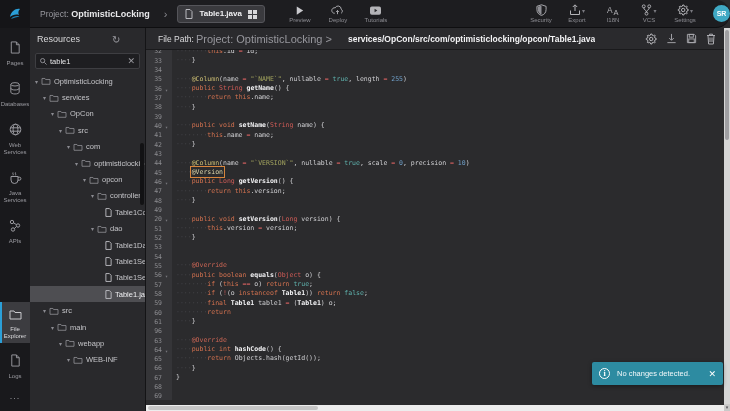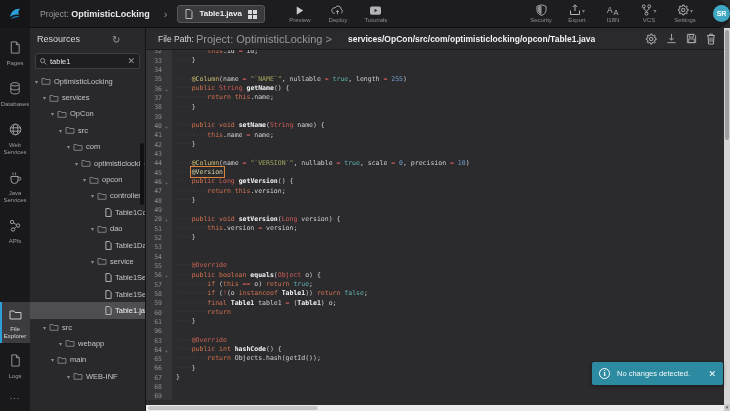--- a/index.html
+++ b/index.html
@@ -387,29 +387,20 @@
         </div>
         <div class="trow" style="padding-left: 67px;">
           <span class="t-arrow"></span>
           <span class="t-ico">
             <svg width="7" height="9" viewBox="0 0 8 10">
               <path d="M1 .5 h4 l2 2 v7 h-6 Z" fill="none" stroke="#c4c4c8"></path>
             </svg>
           </span>
           <span>Table1Dao.java</span>
         </div>
-        <div class="trow" style="padding-left: 59px;">
-          <span class="t-arrow">▾</span>
-          <span class="t-ico">
-            <svg width="10" height="8" viewBox="0 0 13 11">
-              <path d="M1 2 h4 l1 1.5 h6 V10 H1 Z" fill="none" stroke="#9a9aa0"></path>
-            </svg>
-          </span>
-          <span>service</span>
-        </div>
         <div class="trow" style="padding-left: 67px;">
           <span class="t-arrow"></span>
           <span class="t-ico">
             <svg width="7" height="9" viewBox="0 0 8 10">
               <path d="M1 .5 h4 l2 2 v7 h-6 Z" fill="none" stroke="#c4c4c8"></path>
             </svg>
           </span>
           <span>Table1Service.java</span>
         </div>
         <div class="trow" style="padding-left: 67px;">
@@ -432,37 +423,37 @@
         </div>
         <div class="trow" style="padding-left: 11px;">
           <span class="t-arrow">▾</span>
           <span class="t-ico">
             <svg width="10" height="8" viewBox="0 0 13 11">
               <path d="M1 2 h4 l1 1.5 h6 V10 H1 Z" fill="none" stroke="#9a9aa0"></path>
             </svg>
           </span>
           <span>src</span>
         </div>
+        <div class="trow" style="padding-left: 19px;">
+          <span class="t-arrow">▾</span>
+          <span class="t-ico">
+            <svg width="10" height="8" viewBox="0 0 13 11">
+              <path d="M1 2 h4 l1 1.5 h6 V10 H1 Z" fill="none" stroke="#9a9aa0"></path>
+            </svg>
+          </span>
+          <span>main</span>
+        </div>
         <div class="trow" style="padding-left: 27px;">
           <span class="t-arrow">▾</span>
           <span class="t-ico">
             <svg width="10" height="8" viewBox="0 0 13 11">
               <path d="M1 2 h4 l1 1.5 h6 V10 H1 Z" fill="none" stroke="#9a9aa0"></path>
             </svg>
           </span>
           <span>webapp</span>
-        </div>
-        <div class="trow" style="padding-left: 19px;">
-          <span class="t-arrow">▾</span>
-          <span class="t-ico">
-            <svg width="10" height="8" viewBox="0 0 13 11">
-              <path d="M1 2 h4 l1 1.5 h6 V10 H1 Z" fill="none" stroke="#9a9aa0"></path>
-            </svg>
-          </span>
-          <span>main</span>
         </div>
         <div class="trow" style="padding-left: 35px;">
           <span class="t-arrow">▾</span>
           <span class="t-ico">
             <svg width="10" height="8" viewBox="0 0 13 11">
               <path d="M1 2 h4 l1 1.5 h6 V10 H1 Z" fill="none" stroke="#9a9aa0"></path>
             </svg>
           </span>
           <span>WEB-INF</span>
         </div>

